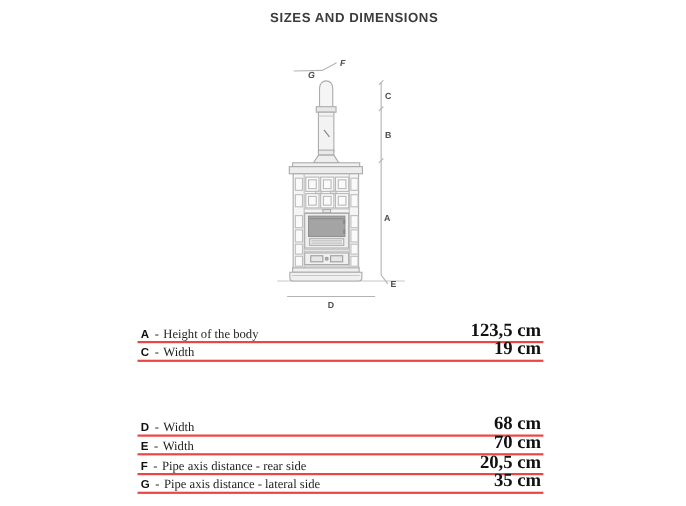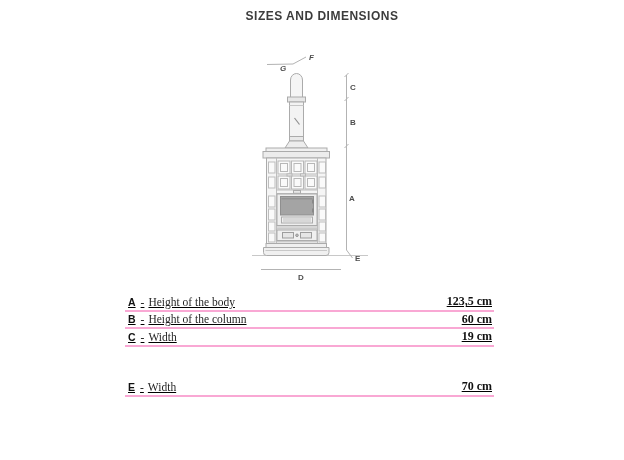--- a/index.html
+++ b/index.html
@@ -7,29 +7,29 @@
         font-family:"Liberation Sans",sans-serif;padding-left:20px;}
   .title{position:absolute;top:9px;left:0;right:0;text-align:center;
          font-weight:bold;font-size:12px;letter-spacing:.5px;color:#3c3c3c;}
   .diagram-svg{position:absolute;left:245px;top:50px;}
   .dlabel{font:bold 8px "Liberation Sans",sans-serif;}
   .dlabel-it{font:italic bold 8px "Liberation Sans",sans-serif;}
 
   .dim-table{position:absolute;left:125px;width:369px;}
   .dim-table-upper{top:294px;}
   .dim-table-lower{top:379px;}
-  .dim-row{display:flex;align-items:center;justify-content:space-between;
-           height:15.5px;border-bottom:2px solid #f9a8d4;padding:0 2px 0 3px;text-decoration:underline;}
+  .dim-row{display:flex;align-items:flex-end;justify-content:space-between;
+           height:15.5px;border-bottom:2px solid #ef4444;padding:0 2px 0 3px;}
   .dim-desc{white-space:nowrap;font-family:"Liberation Serif",serif;
             font-size:11.5px;color:#1f1f1f;}
   .dim-letter{font-family:"Liberation Sans",sans-serif;font-weight:bold;
               font-size:10.5px;color:#111;}
   .dim-sep{font-family:"Liberation Serif",serif;margin:0 4px 0 5px;}
   .dim-value{font-family:"Liberation Serif",serif;font-weight:bold;
-             font-size:12px;color:#111;white-space:nowrap;}
+             font-size:17px;color:#111;white-space:nowrap;}
 </style>
 </head>
 <body>
 
 <div class="page">
 
   <div class="title">SIZES AND DIMENSIONS</div>
 
   <svg class="diagram-svg" width="125" height="240" viewBox="245 50 125 240">
 
@@ -131,29 +131,37 @@
       <text class="dlabel" x="298" y="280">D</text>
     </g>
   </svg>
 
   <div class="dim-table dim-table-upper">
     <div class="dim-row">
       <span class="dim-desc"><b class="dim-letter">A</b><span class="dim-sep">-</span><span>Height of the body</span></span>
       <span class="dim-value">123,5 cm</span>
     </div>
     <div class="dim-row">
-      <span class="dim-desc"><b class="dim-letter">B</b><span class="dim-sep">-</span><span>Height of the column</span></span>
-      <span class="dim-value">60 cm</span>
-    </div>
-    <div class="dim-row">
       <span class="dim-desc"><b class="dim-letter">C</b><span class="dim-sep">-</span><span>Width</span></span>
       <span class="dim-value">19 cm</span>
     </div>
   </div>
 
   <div class="dim-table dim-table-lower">
     <div class="dim-row">
+      <span class="dim-desc"><b class="dim-letter">D</b><span class="dim-sep">-</span><span>Width</span></span>
+      <span class="dim-value">68 cm</span>
+    </div>
+    <div class="dim-row">
       <span class="dim-desc"><b class="dim-letter">E</b><span class="dim-sep">-</span><span>Width</span></span>
       <span class="dim-value">70 cm</span>
+    </div>
+    <div class="dim-row">
+      <span class="dim-desc"><b class="dim-letter">F</b><span class="dim-sep">-</span><span>Pipe axis distance - rear side</span></span>
+      <span class="dim-value">20,5 cm</span>
+    </div>
+    <div class="dim-row">
+      <span class="dim-desc"><b class="dim-letter">G</b><span class="dim-sep">-</span><span>Pipe axis distance - lateral side</span></span>
+      <span class="dim-value">35 cm</span>
     </div>
   </div>
 
 </div>
 
 </body></html>

